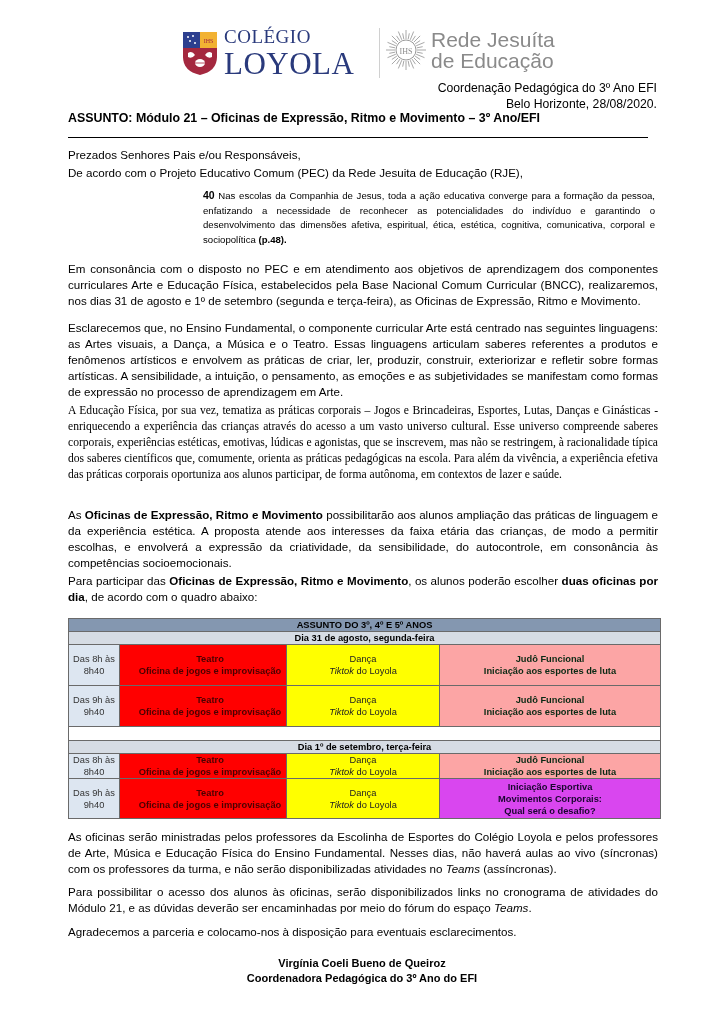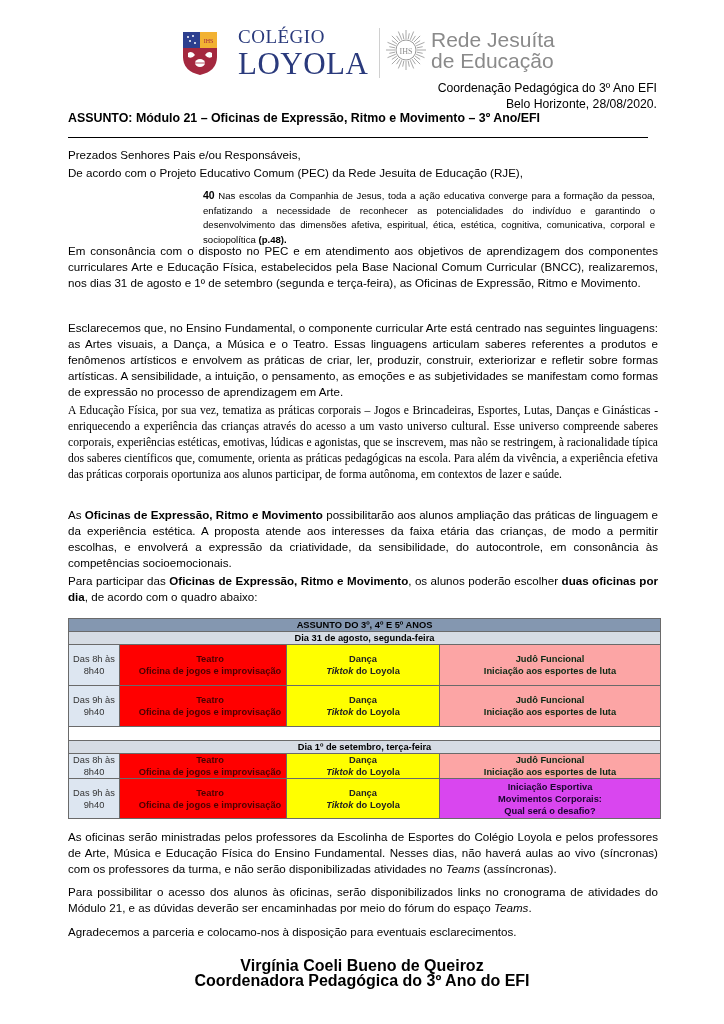--- a/index.html
+++ b/index.html
@@ -4,21 +4,21 @@
 <style>
   html, body { margin: 0; padding: 0; background: #ffffff; }
   body { width: 724px; height: 1024px; position: relative; overflow: hidden;
          font-family: "Liberation Sans", "DejaVu Sans", sans-serif; color: #000; }
   .page { position: absolute; left: 0; top: 0; width: 724px; height: 1024px; }
 
   
   .logo-loyola { position: absolute; left: 182px; top: 27px; display: flex; align-items: center; }
   .shield { width: 36px; height: 45px; position: relative; }
   .shield svg { display: block; }
-  .loyola-text { margin-left: 20px; color: #2a3a7c; font-family: "Liberation Serif", "DejaVu Serif", serif; line-height: 1; }
+  .loyola-text { margin-left: 6px; color: #2a3a7c; font-family: "Liberation Serif", "DejaVu Serif", serif; line-height: 1; }
   .loyola-text .l1 { font-size: 19px; letter-spacing: 0.5px; }
   .loyola-text .l2 { font-size: 31px; letter-spacing: 0.5px; margin-top: 2px; }
   .logo-divider { position: absolute; left: 379px; top: 28px; width: 1px; height: 50px; background: #d0d0d0; }
   .logo-rede { position: absolute; left: 385px; top: 29px; display: flex; align-items: center; }
   .sun { width: 42px; height: 42px; }
   .rede-text { margin-left: 4px; color: #8a8a8a; font-size: 21px; line-height: 1.02; font-family: "Liberation Sans", sans-serif; }
 
   .right-line { position: absolute; right: 67px; text-align: left; font-size: 12.2px; }
   #coord { top: 81px; }
   #city { top: 97px; }
@@ -26,47 +26,47 @@
   .subject { position: absolute; left: 68px; top: 111px; font-size: 12.4px; font-weight: bold; }
   .rule { position: absolute; left: 68px; top: 137px; width: 580px; height: 1px; background: #000; }
 
   .p { position: absolute; left: 68px; width: 590px; font-size: 11.6px; line-height: 16px; text-align: justify; }
   .p b { font-weight: bold; }
   #greet { top: 147px; }
   #pec-intro { top: 165px; }
 
   .quote { position: absolute; left: 203px; top: 188px; width: 452px; font-size: 9.6px; line-height: 14.6px; text-align: justify; }
 
-  #par1 { top: 243px; }
+  #par1 { top: 261px; }
   #par2 { top: 320px; }
   #par3 { top: 403px; font-family: Liberation Serif, serif; }
   #par4 { top: 507px; }
   #par5 { top: 573px; }
   #par6 { top: 829px; }
   #par7 { top: 884px; }
   #par8 { top: 924px; }
 
   
   .sched { position: absolute; left: 68px; top: 618px; width: 593px; border-collapse: collapse; font-size: 9.3px; line-height: 12px; }
   .sched td { border: 1px solid #6a6a6a; text-align: center; padding: 0 2px; }
   .sched .hdr { background: #8497b0; font-weight: bold; height: 11px; }
   .sched .day { background: #d6dce4; font-weight: bold; height: 12px; }
   .sched .time { background: #dde6f1; color: #333; width: 46px; }
   .sched .red { background: #ff0000; color: #4a0000; font-weight: bold; width: 148px; padding-left: 16px; }
-  .sched .yellow { background: #ffff00; color: #222; font-weight: bold; width: 148px; }
+  .sched .yellow { background: #ffff00; color: #222; font-weight: normal; width: 148px; }
   .sched .green { background: #fca5a5; color: #0a2a14; font-weight: bold; }
   .sched .purple { background: #d946ef; color: #1a0630; font-weight: bold; }
   .sched .blank { background: #ffffff; height: 13px; }
   .sched .r1 { height: 41px; }
   .sched .r2 { height: 41px; }
   .sched .r3 { height: 24px; }
   .sched .r4 { height: 40px; }
   .sched i { font-style: italic; }
 
-  .sign { position: absolute; left: 0; width: 724px; text-align: center; font-size: 16px; font-weight: bold; }
+  .sign { position: absolute; left: 0; width: 724px; text-align: center; font-size: 11px; font-weight: bold; }
   #sig-name { top: 957px; }
   #sig-role { top: 972px; }
 </style>
 </head>
 <body>
 
 <div class="page">
 
   <div class="logo-loyola">
     <div class="shield">

